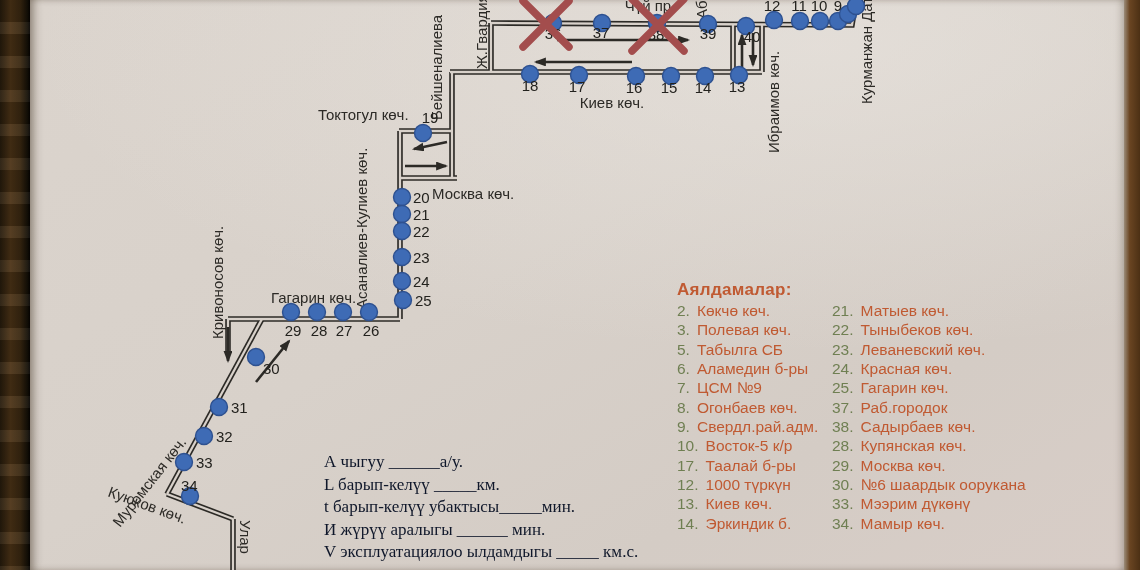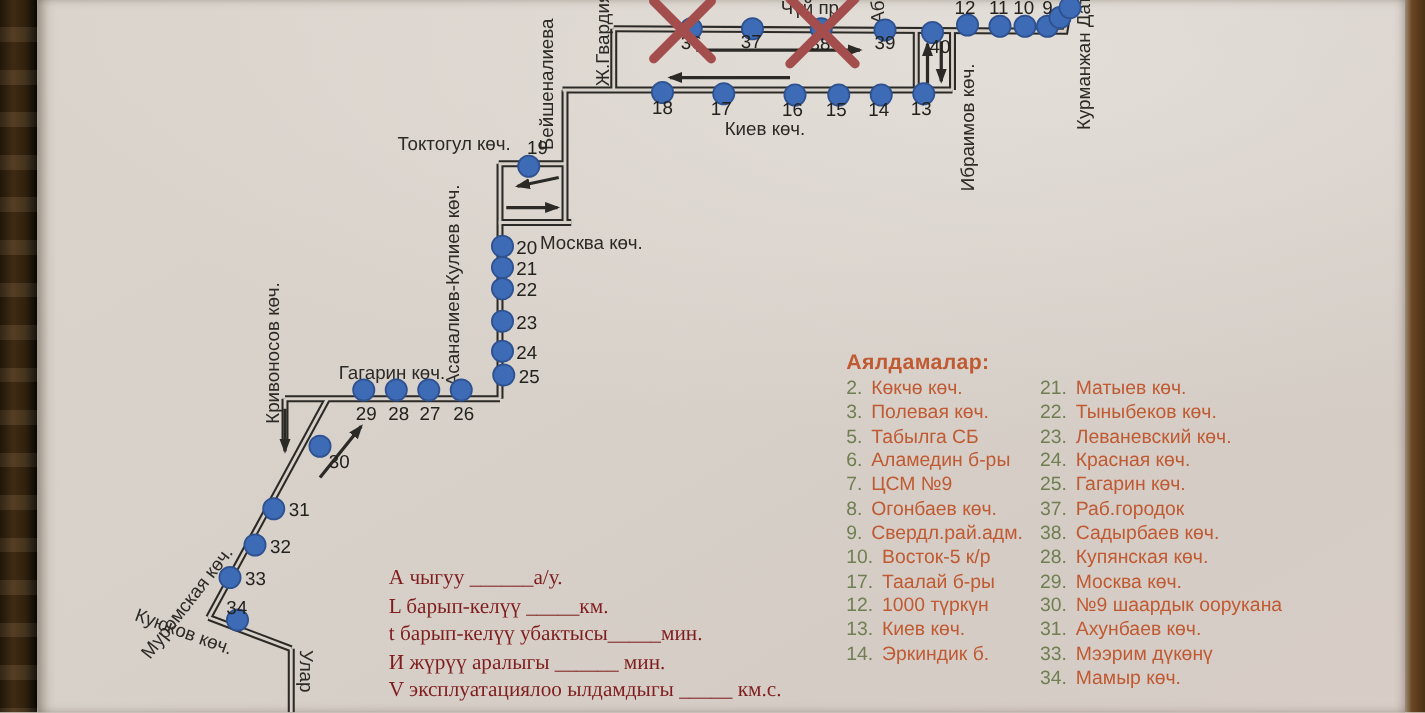--- a/index.html
+++ b/index.html
@@ -33,23 +33,23 @@
     letter-spacing:.3px;
   }
   .legend-col{
     position:absolute;top:301px;font-size:15.5px;line-height:19.35px;color:#c05a32;
     white-space:nowrap;
   }
   .legend-col-1{left:677px;}
   .legend-col-2{left:832px;}
   .legend-item .num{color:#6f7f52;margin-right:7px;}
   .worksheet{
-    position:absolute;left:311px;top:451px;
+    position:absolute;left:324px;top:451px;
     font-family:"Liberation Serif",serif;
-    font-size:17px;line-height:22.6px;color:#7f1d1d;white-space:nowrap;
+    font-size:17px;line-height:22.6px;color:#0f172a;white-space:nowrap;
   }
 </style>
 </head>
 <body>
 
 <div class="wood wood-left"></div>
 <div class="paper"></div>
 <div class="wood wood-right"></div>
 
 <svg class="route" viewBox="0 0 1140 570">
@@ -201,22 +201,21 @@
 <div class="legend-col legend-col-2">
     <div class="legend-item"><span class="num">21.</span><span>Матыев көч.</span></div>
     <div class="legend-item"><span class="num">22.</span><span>Тыныбеков көч.</span></div>
     <div class="legend-item"><span class="num">23.</span><span>Леваневский көч.</span></div>
     <div class="legend-item"><span class="num">24.</span><span>Красная көч.</span></div>
     <div class="legend-item"><span class="num">25.</span><span>Гагарин көч.</span></div>
     <div class="legend-item"><span class="num">37.</span><span>Раб.городок</span></div>
     <div class="legend-item"><span class="num">38.</span><span>Садырбаев көч.</span></div>
     <div class="legend-item"><span class="num">28.</span><span>Купянская көч.</span></div>
     <div class="legend-item"><span class="num">29.</span><span>Москва көч.</span></div>
-    <div class="legend-item"><span class="num">30.</span><span>№9 шаардык оорукана</span></div>
-    <div class="legend-item"><span class="num">31.</span><span>Ахунбаев көч.</span></div>
+    <div class="legend-item"><span class="num">30.</span><span>№6 шаардык оорукана</span></div>
     <div class="legend-item"><span class="num">33.</span><span>Мээрим дүкөнү</span></div>
     <div class="legend-item"><span class="num">34.</span><span>Мамыр көч.</span></div>
   </div>
 <div class="worksheet">
     <div>А чыгуу   ______а/у.</div>
     <div>L барып-келүү  _____км.</div>
     <div>t барып-келүү убактысы_____мин.</div>
     <div>И жүрүү аралыгы ______      мин.</div>
     <div>V эксплуатациялоо ылдамдыгы _____ км.с.</div>
   </div>

